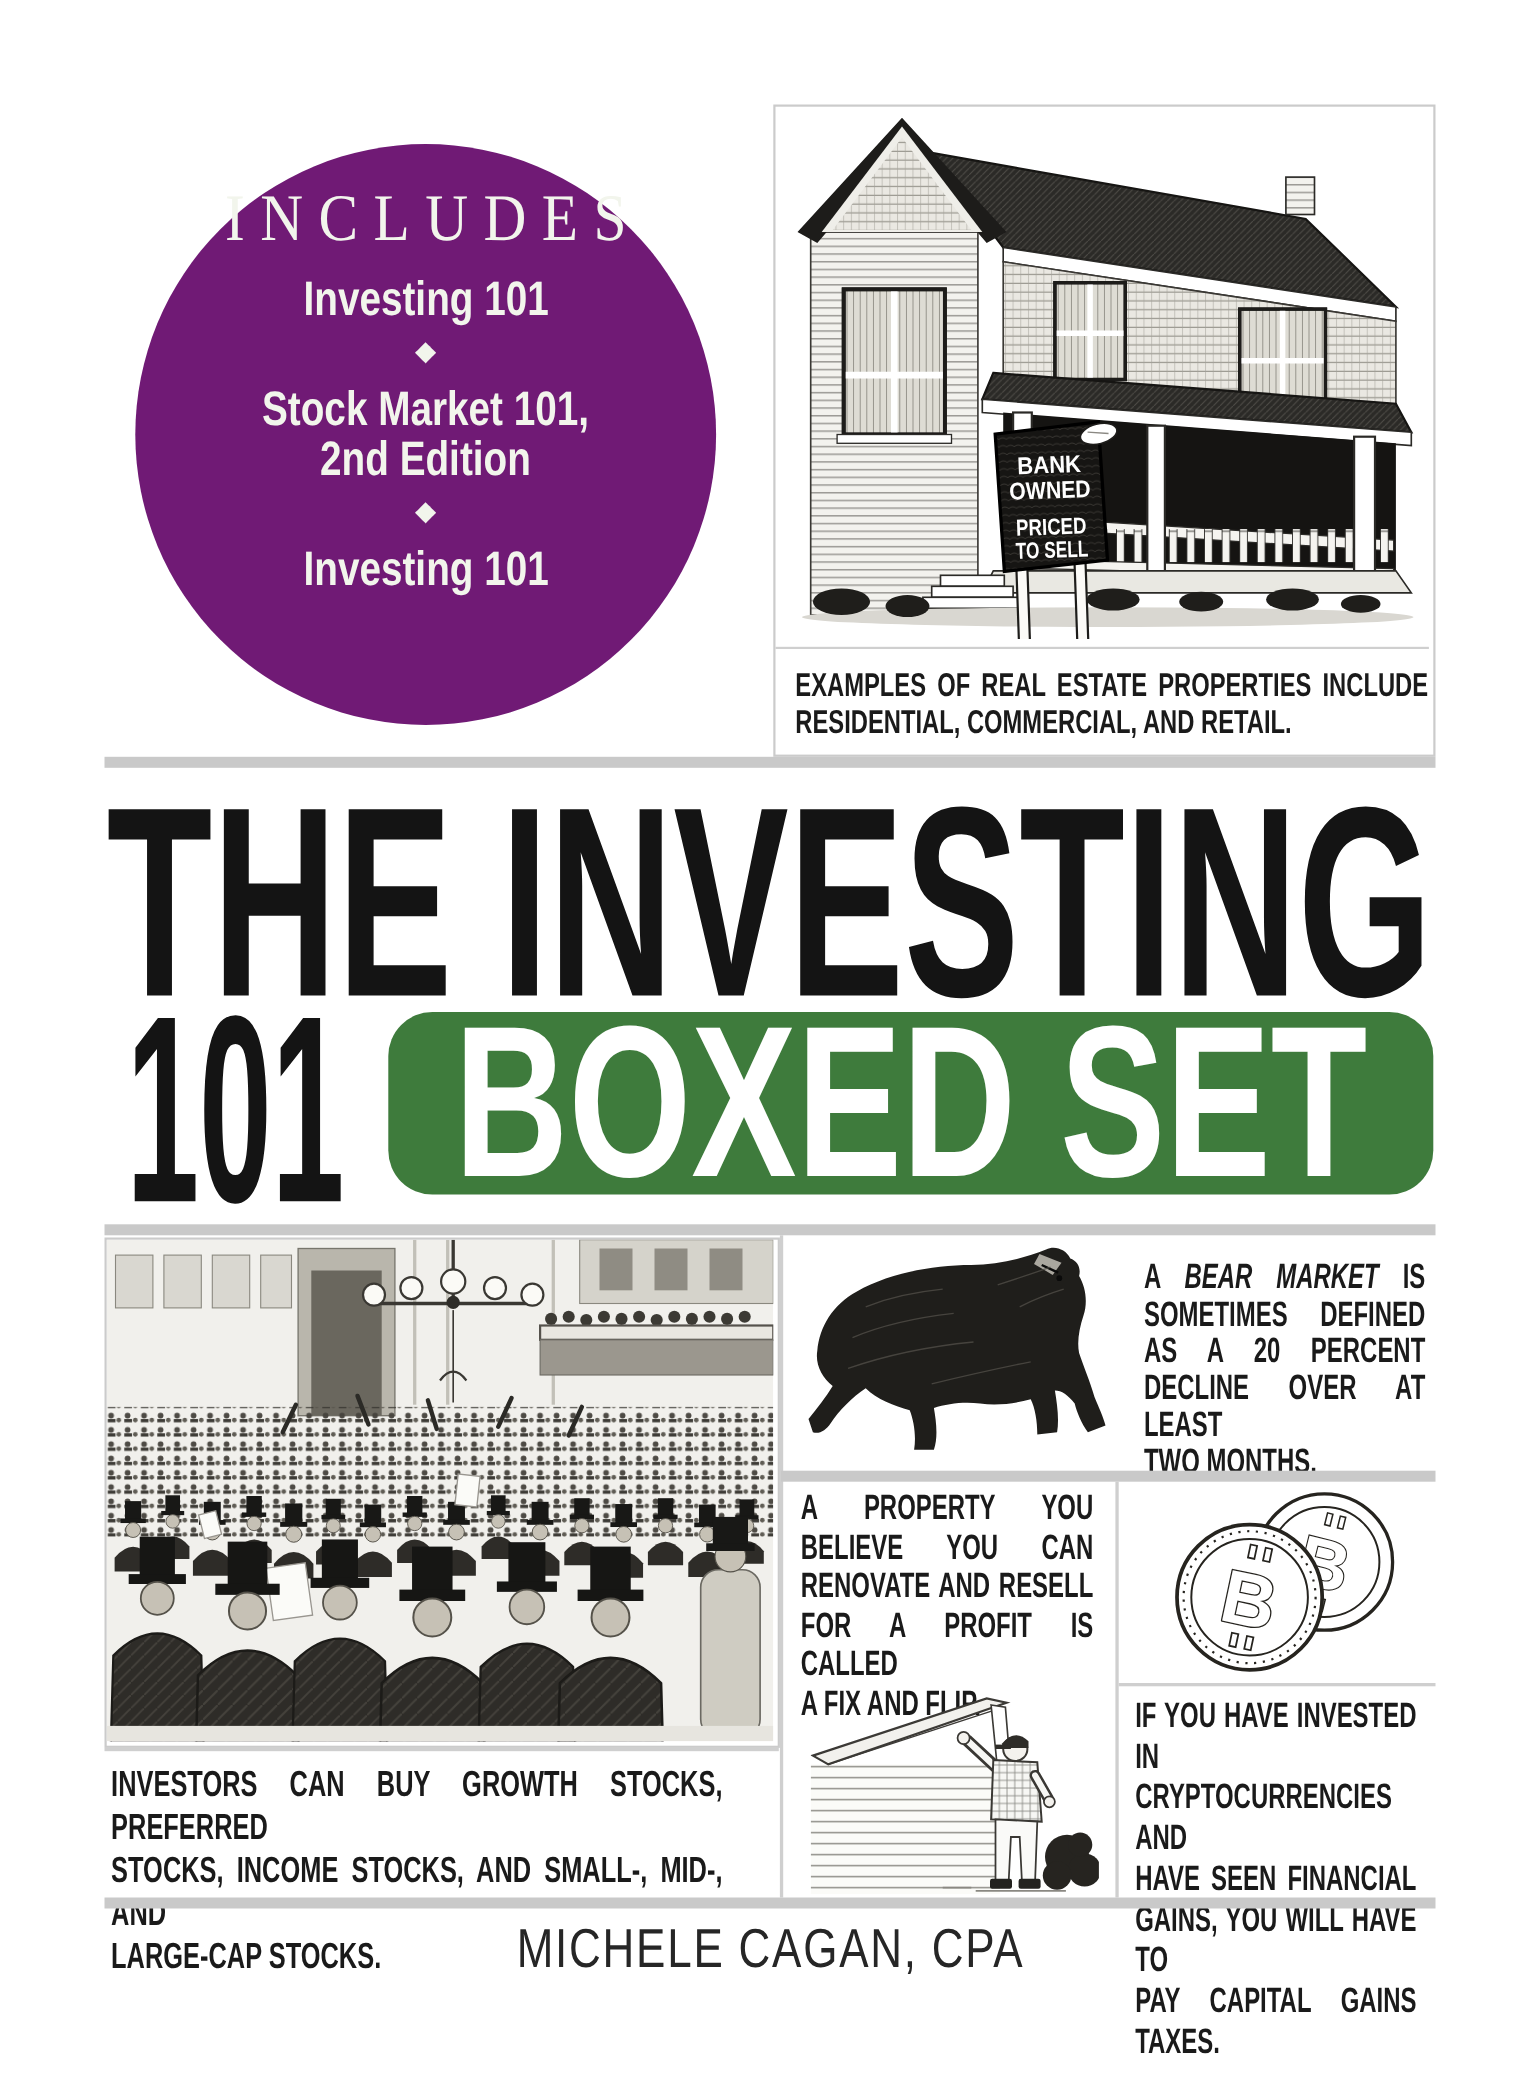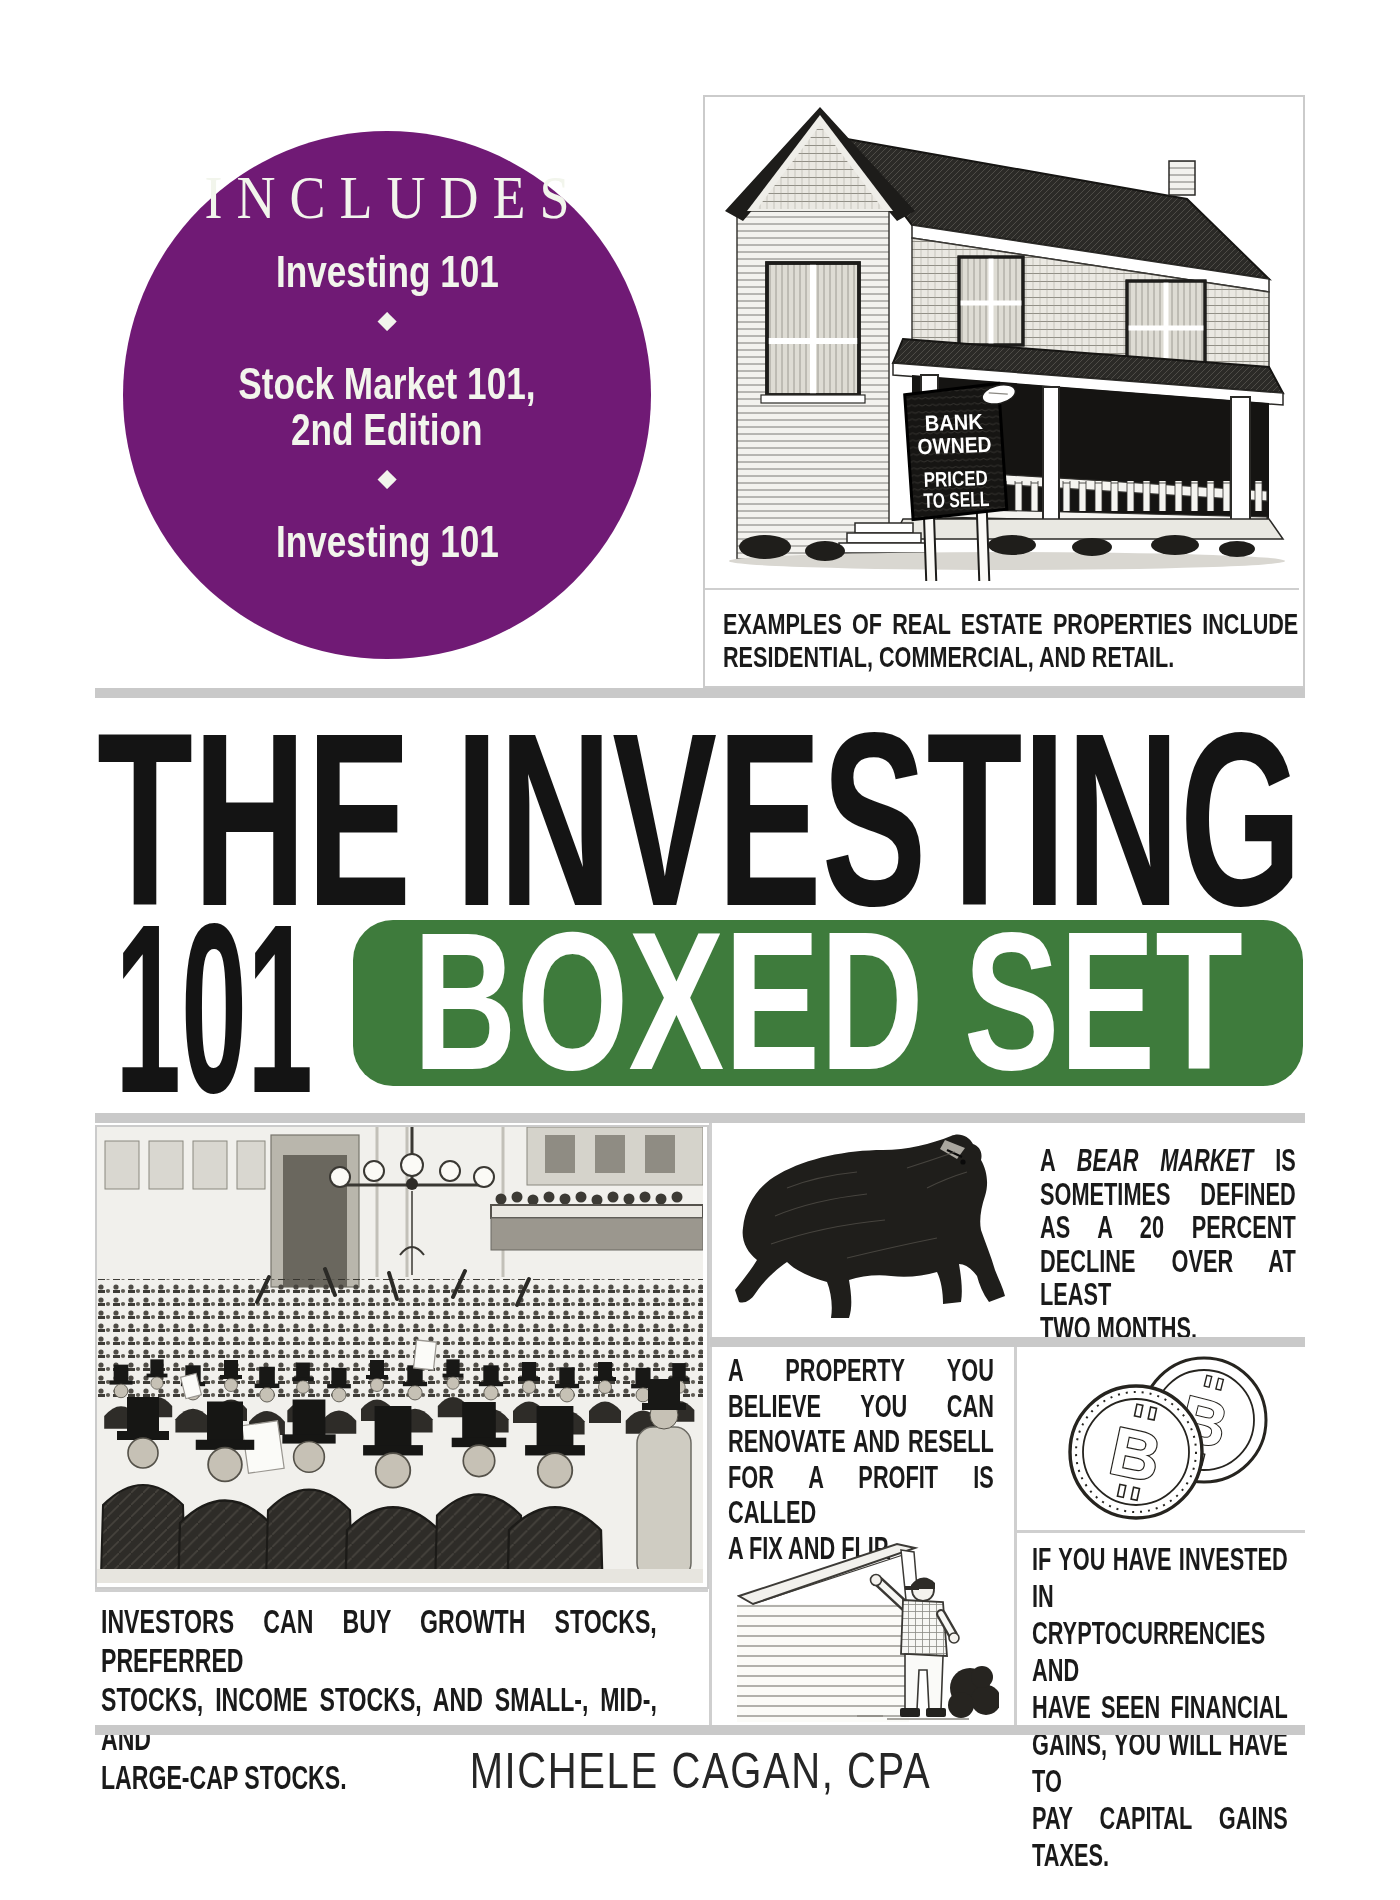--- a/index.html
+++ b/index.html
@@ -17,21 +17,21 @@
     display:flex; flex-direction:column; align-items:center; text-align:center;
   }
   .inc-head {
     margin-top:36px; font-family:"Liberation Serif", serif; font-weight:400;
     font-size:54px; letter-spacing:14px; padding-left:14px;
     transform:scaleY(1.12);
   }
   .ci-line { font-weight:bold; font-size:44px; line-height:46px; white-space:nowrap;
     display:inline-block; transform:scaleX(0.8); }
   .diamond { font-size:25px; line-height:30px; margin:9px 0 7px 0; }
-  .ci-group { margin-top:20px; }
+  .ci-group { margin-top:8px; }
 
   
   .panel { position:absolute; border:2px solid #cbcbcb; background:#ffffff; }
 
   
   .bar  { position:absolute; background:#c9c9c9; height:10px; }
   .thin { position:absolute; background:#cfcfcf; }
 
   
   .cnd { position:absolute; font-weight:bold; color:#1a1a1a; transform-origin:0 0; }

